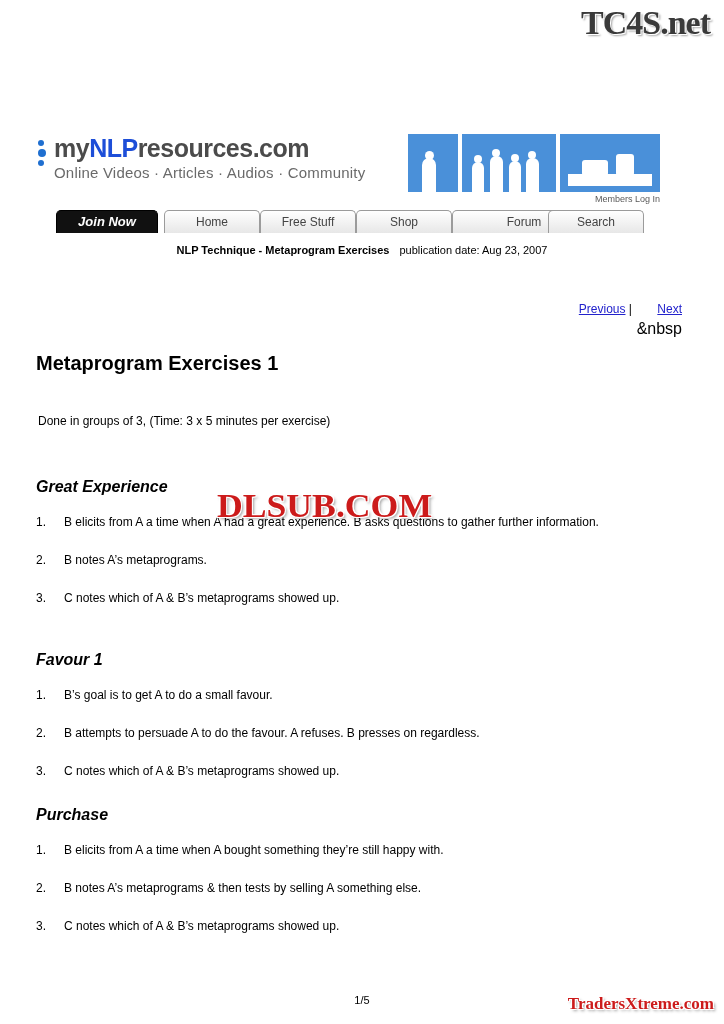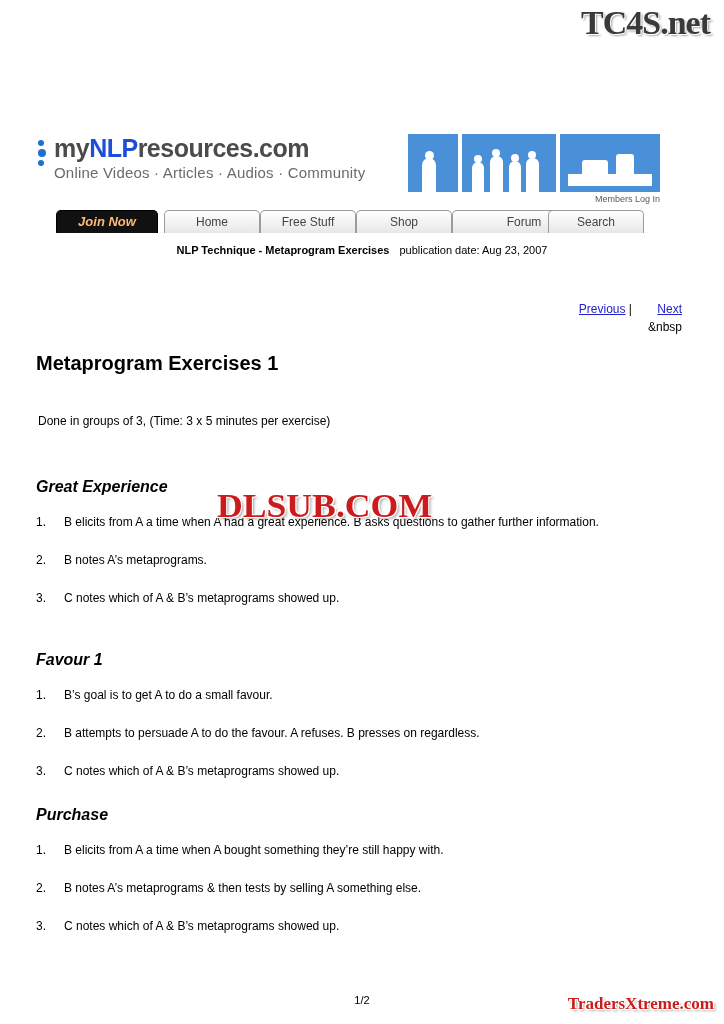--- a/index.html
+++ b/index.html
@@ -129,21 +129,21 @@
     font-size: 12px;
     color: #444444;
     background: linear-gradient(#ffffff, #e7e7e7);
     border: 1px solid #9b9b9b;
     border-bottom: none;
     border-radius: 5px 5px 0 0;
     font-family: "Liberation Sans", sans-serif;
   }
   .tab.join {
     background: #111111;
-    color: #fdba74;
+    color: #ffffff;
     font-style: italic;
     font-weight: bold;
     border-color: #000000;
     font-size: 13px;
   }
 
   
   .doc-header {
     position: absolute;
     top: 244px;
@@ -172,21 +172,21 @@
     color: #2222cc;
     text-decoration: underline;
     cursor: pointer;
     padding-left: 22px;
   }
   .pager .sep { color: #000000; }
   .nbsp-text {
     position: absolute;
     right: 42px;
     top: 320px;
-    font-size: 12px;
+    font-size: 16px;
     color: #000000;
   }
 
   
   h1.page-title {
     position: absolute;
     left: 36px;
     top: 352px;
     margin: 0;
     font-size: 20px;
@@ -343,13 +343,13 @@
 
 <div class="section" style="top:794px;">
   <div class="section-title">Purchase</div>
   <p class="step"><span class="num">1.</span><span>B elicits from A a time when A bought something they’re still happy with.</span></p>
   <p class="step"><span class="num">2.</span><span>B notes A’s metaprograms &amp; then tests by selling A something else.</span></p>
   <p class="step"><span class="num">3.</span><span>C notes which of A &amp; B’s metaprograms showed up.</span></p>
 </div>
 
 <div class="dlsub">DLSUB.COM</div>
 <div class="traders">TradersXtreme.com</div>
-<div class="page-number">1/2</div>
+<div class="page-number">1/5</div>
 
 </body></html>

